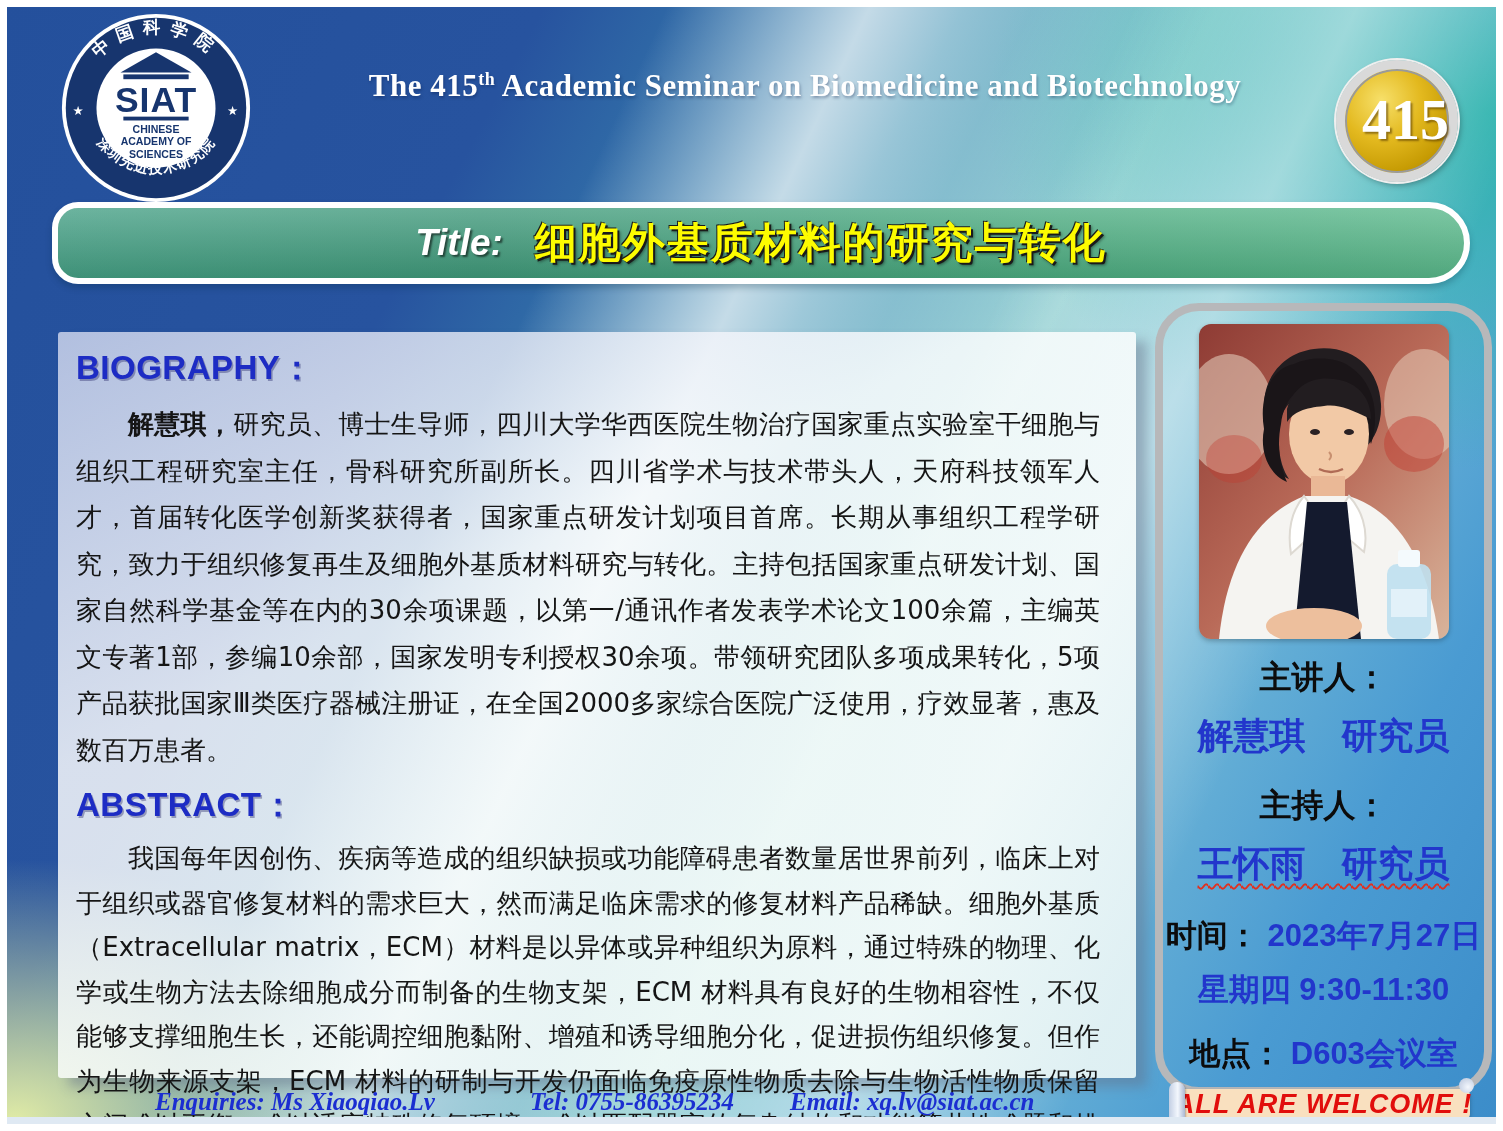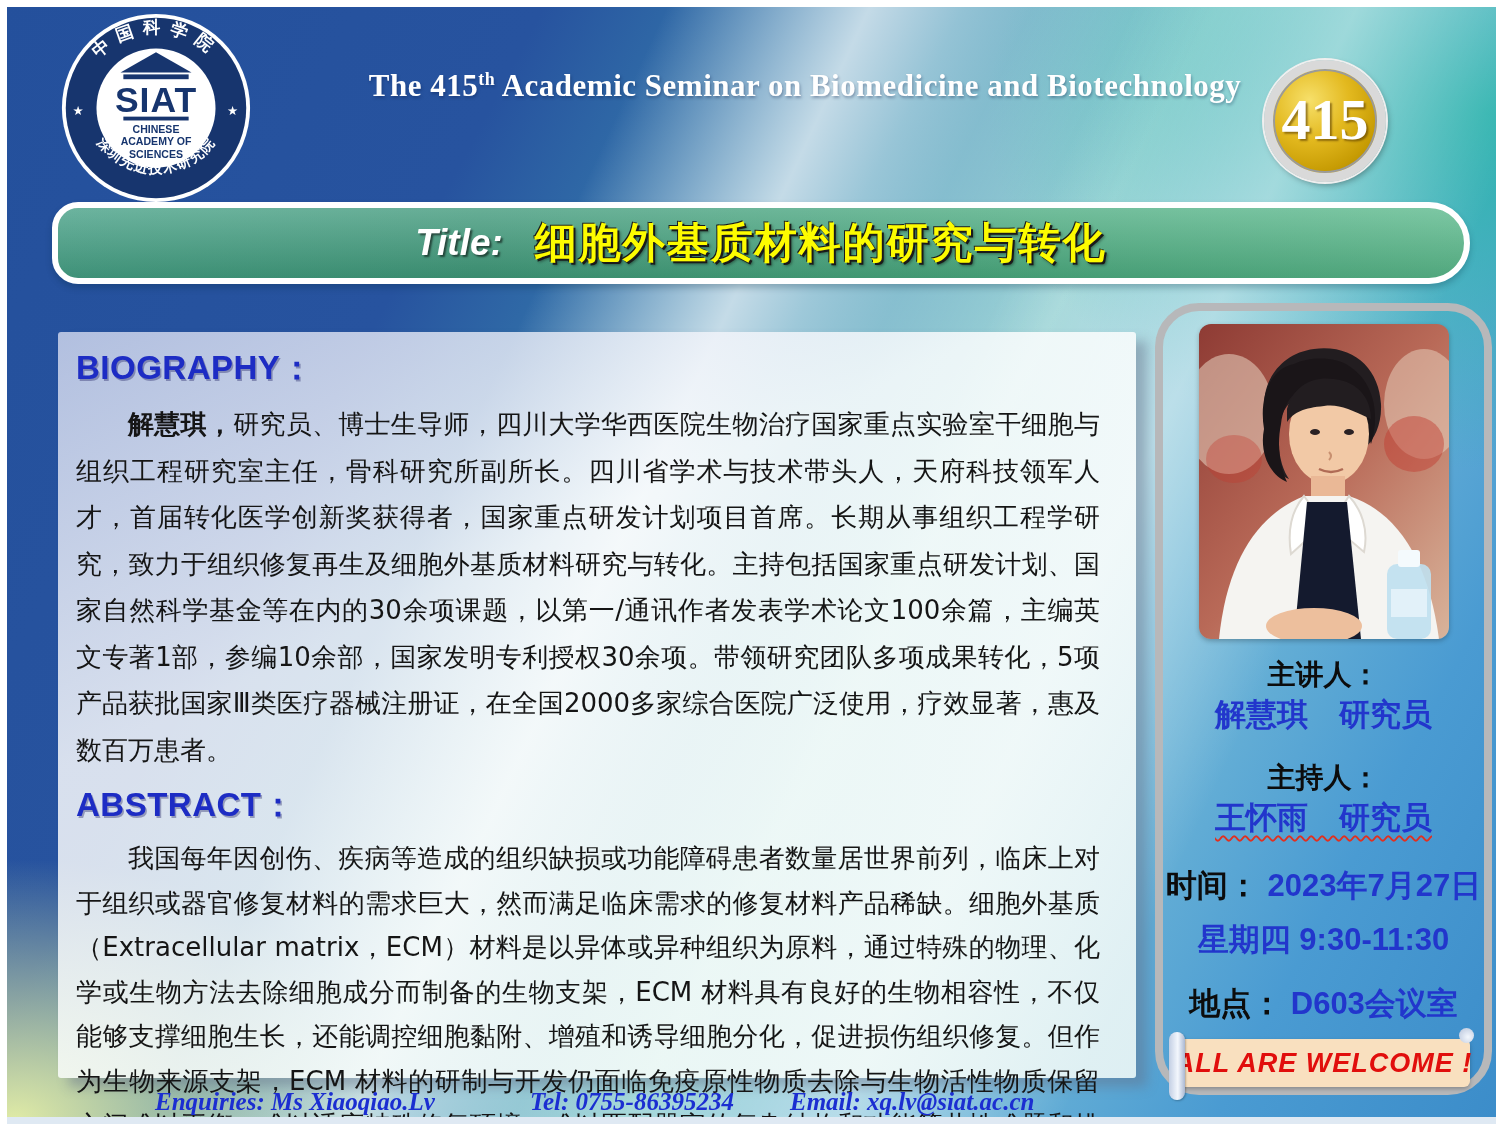--- a/index.html
+++ b/index.html
@@ -26,25 +26,25 @@
     font-size:58px; letter-spacing:8px; color:#ffffff; white-space:nowrap;
     text-shadow:2px 3px 4px rgba(10,25,70,0.35);
   }
   .subtitle {
     margin-top:28px; font-family:"Liberation Serif", serif; font-weight:bold;
     font-size:31px; color:#ffffff; white-space:nowrap; letter-spacing:0.5px;
     text-shadow:1px 2px 3px rgba(10,25,70,0.35);
   }
   .subtitle sup { font-size:18px; vertical-align:super; }
   .badge {
-    position:absolute; left:1264px; top:60px; width:122px; height:122px; border-radius:50%;
+    position:absolute; left:1336px; top:60px; width:122px; height:122px; border-radius:50%;
     background:radial-gradient(circle at 35% 30%, #f7e06a 0%, #e3b91f 40%, #c79c04 72%, #a27c00 100%);
     border:9px solid #d9d9d9; z-index:5;
     box-shadow: inset 0 0 0 2px #9a9a9a, 0 0 0 2px #efefef, 2px 3px 6px rgba(0,0,0,0.35);
-    text-align:center;
+    text-align:right;
   }
   .badge-num {
     font-family:"Liberation Serif", serif; font-weight:bold; font-size:58px; color:#ffffff;
     line-height:102px; text-shadow:2px 2px 2px rgba(90,60,0,0.6);
   }
 
   
   .title-banner {
     position:absolute; left:52px; top:202px; width:1418px; height:82px; z-index:4;
     border:6px solid #ffffff; border-radius:28px 44px 44px 28px;
@@ -86,22 +86,22 @@
   
   .sidebar {
     position:absolute; left:1155px; top:303px; width:337px; height:792px; z-index:4;
     border:8px solid #b7b8ba; border-radius:44px;
     display:flex; flex-direction:column; align-items:center;
   }
   .photo {
     margin-top:13px; width:250px; height:315px; border-radius:12px; overflow:hidden;
     box-shadow:0 2px 5px rgba(0,0,0,0.25); flex:none;
   }
-  .person-label { margin-top:17px; font-weight:bold; font-size:28px; color:#0c0c0c; }
-  .person-name  { font-weight:bold; font-size:31px; color:#2236cc; white-space:nowrap; }
+  .person-label { margin-top:17px; font-weight:bold; font-size:32px; color:#0c0c0c; }
+  .person-name  { margin-top:12px; font-weight:bold; font-size:36px; color:#2236cc; white-space:nowrap; }
   .host-label   { margin-top:23px; }
   .wavy { text-decoration:underline wavy #e03020 2px; text-underline-offset:7px; }
   .time-line  { margin-top:26px; font-weight:bold; font-size:31px; white-space:nowrap;text-align:right; }
   .time-line .lbl  { color:#0c0c0c; }
   .time-line .val  { color:#2236cc; }
   .time-line2 { margin-top:12px; font-weight:bold; font-size:31px; color:#2236cc; white-space:nowrap; }
   .venue-line { margin-top:22px; }
   .scroll-banner {
     position:relative; margin-top:14px; width:292px; height:54px; background:#f9e0bf;
     border-radius:6px; display:flex; align-items:center; justify-content:center;

